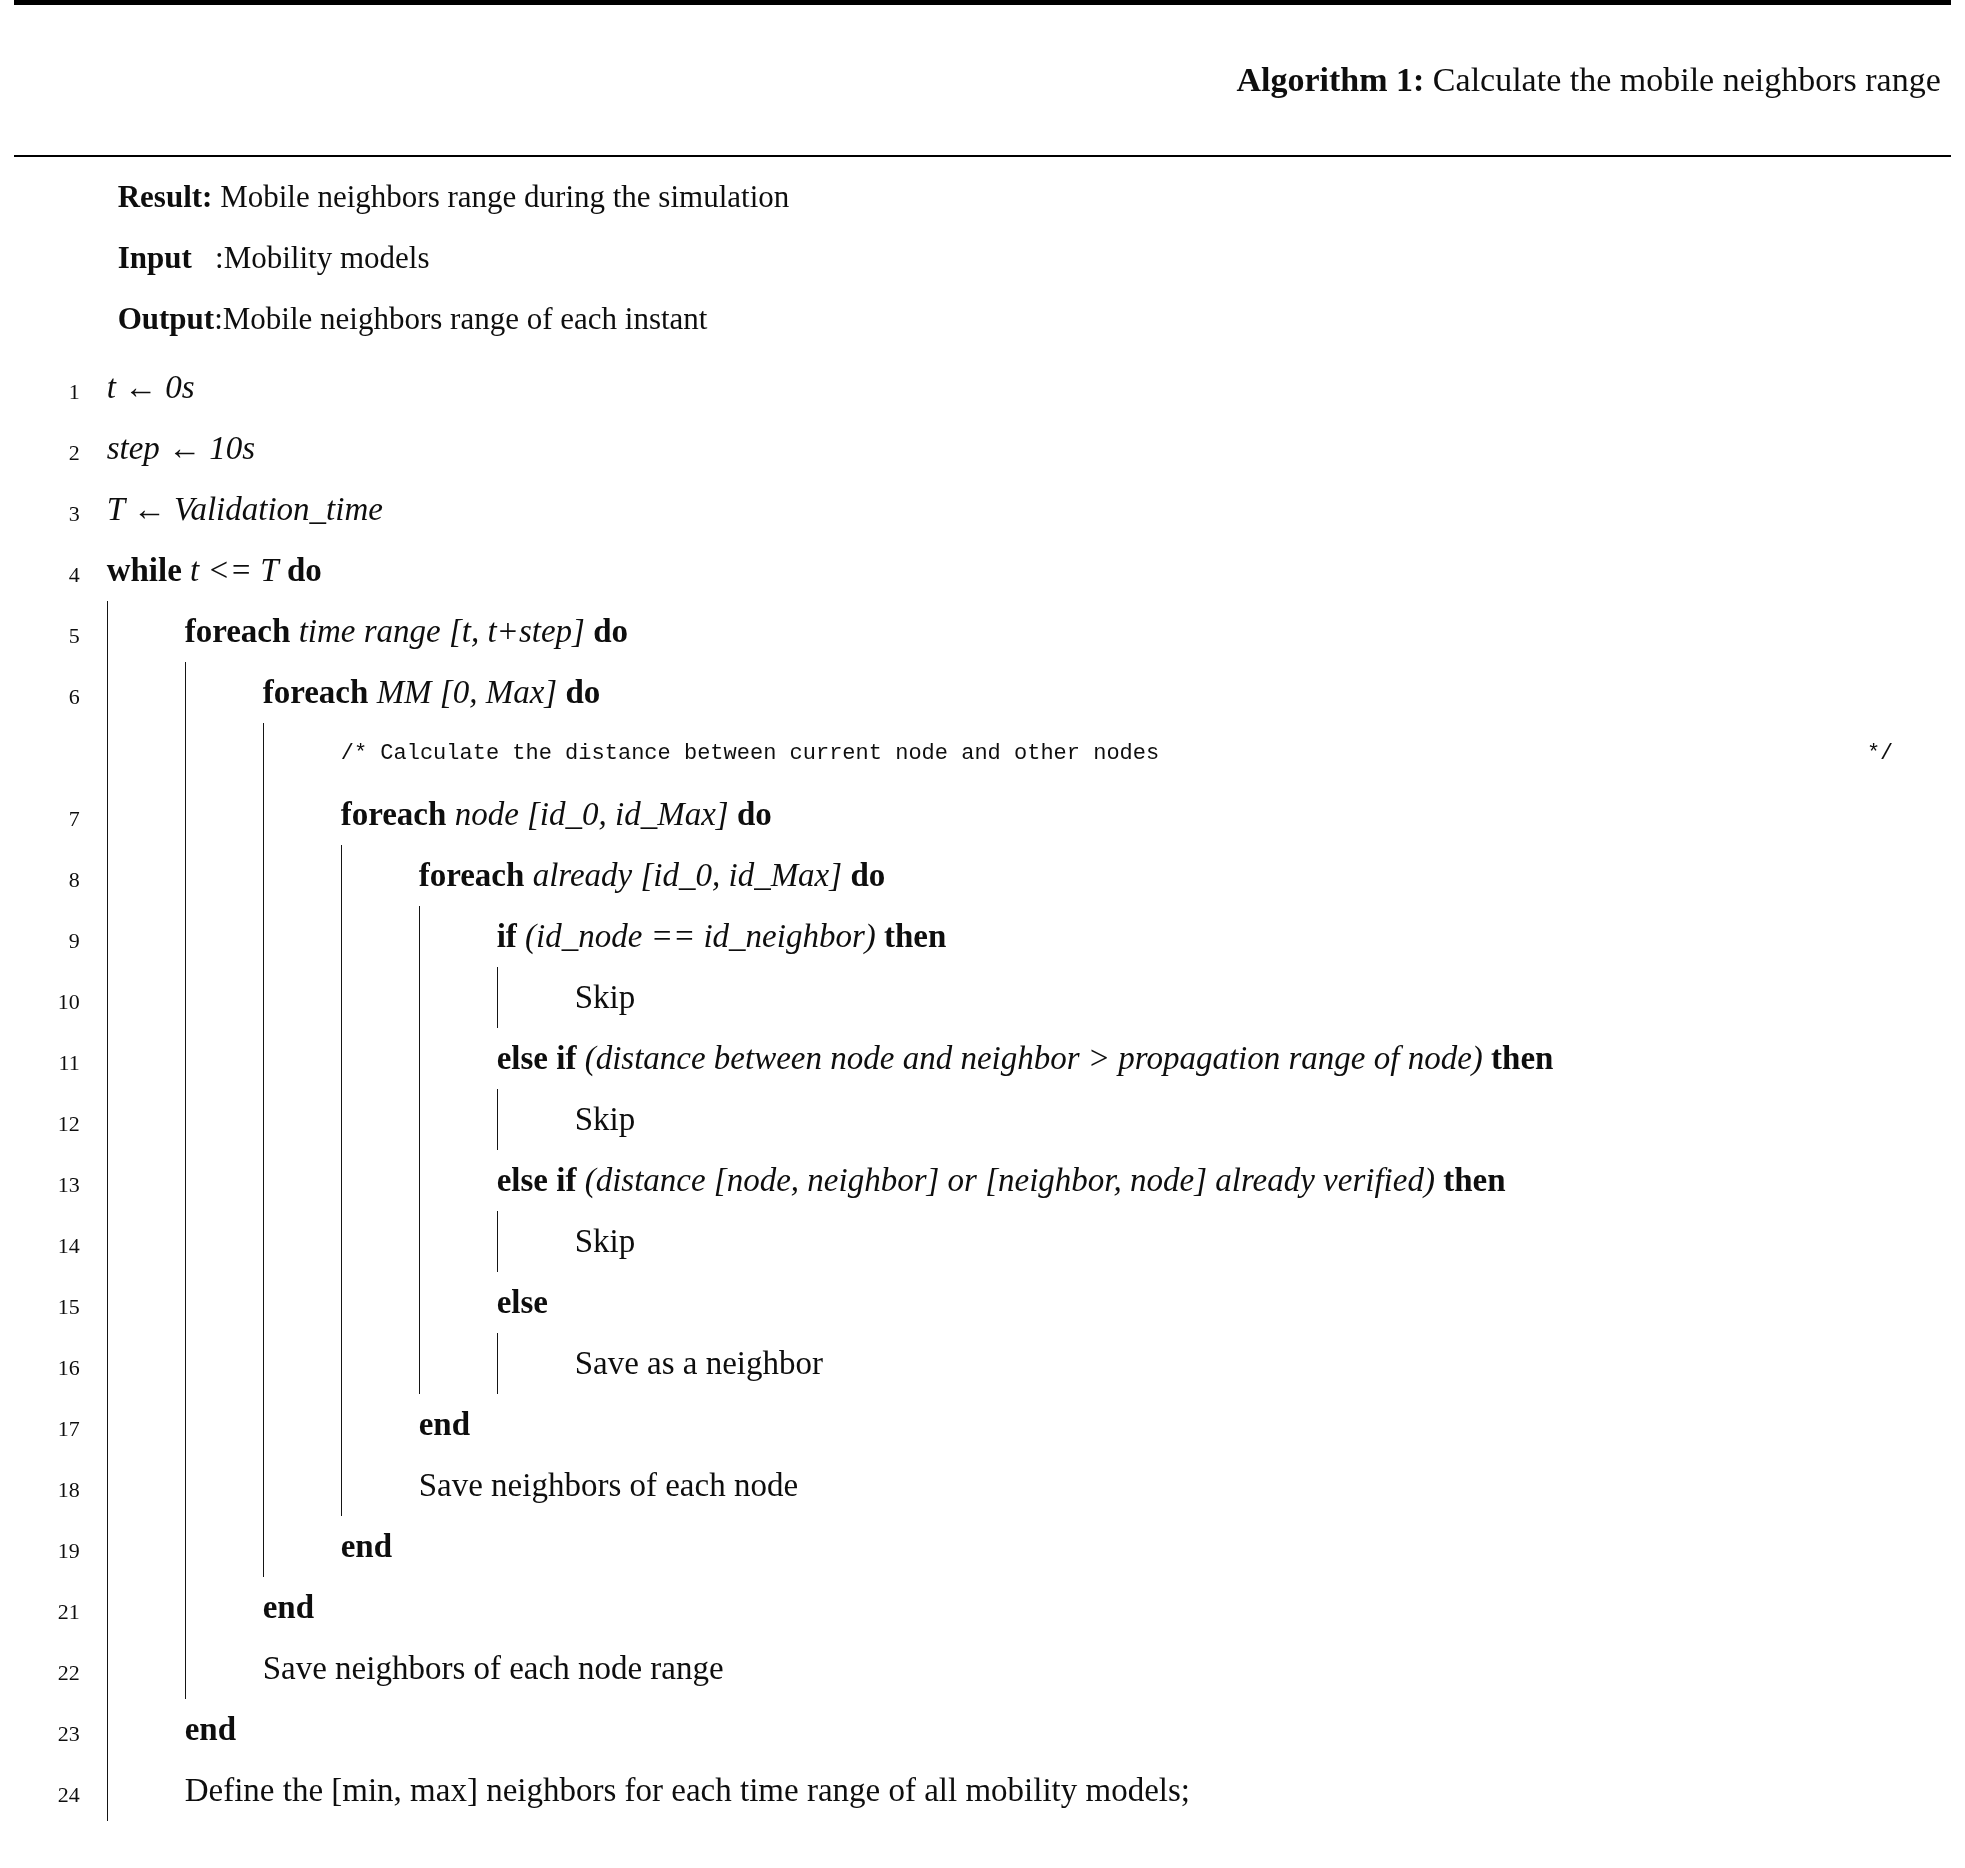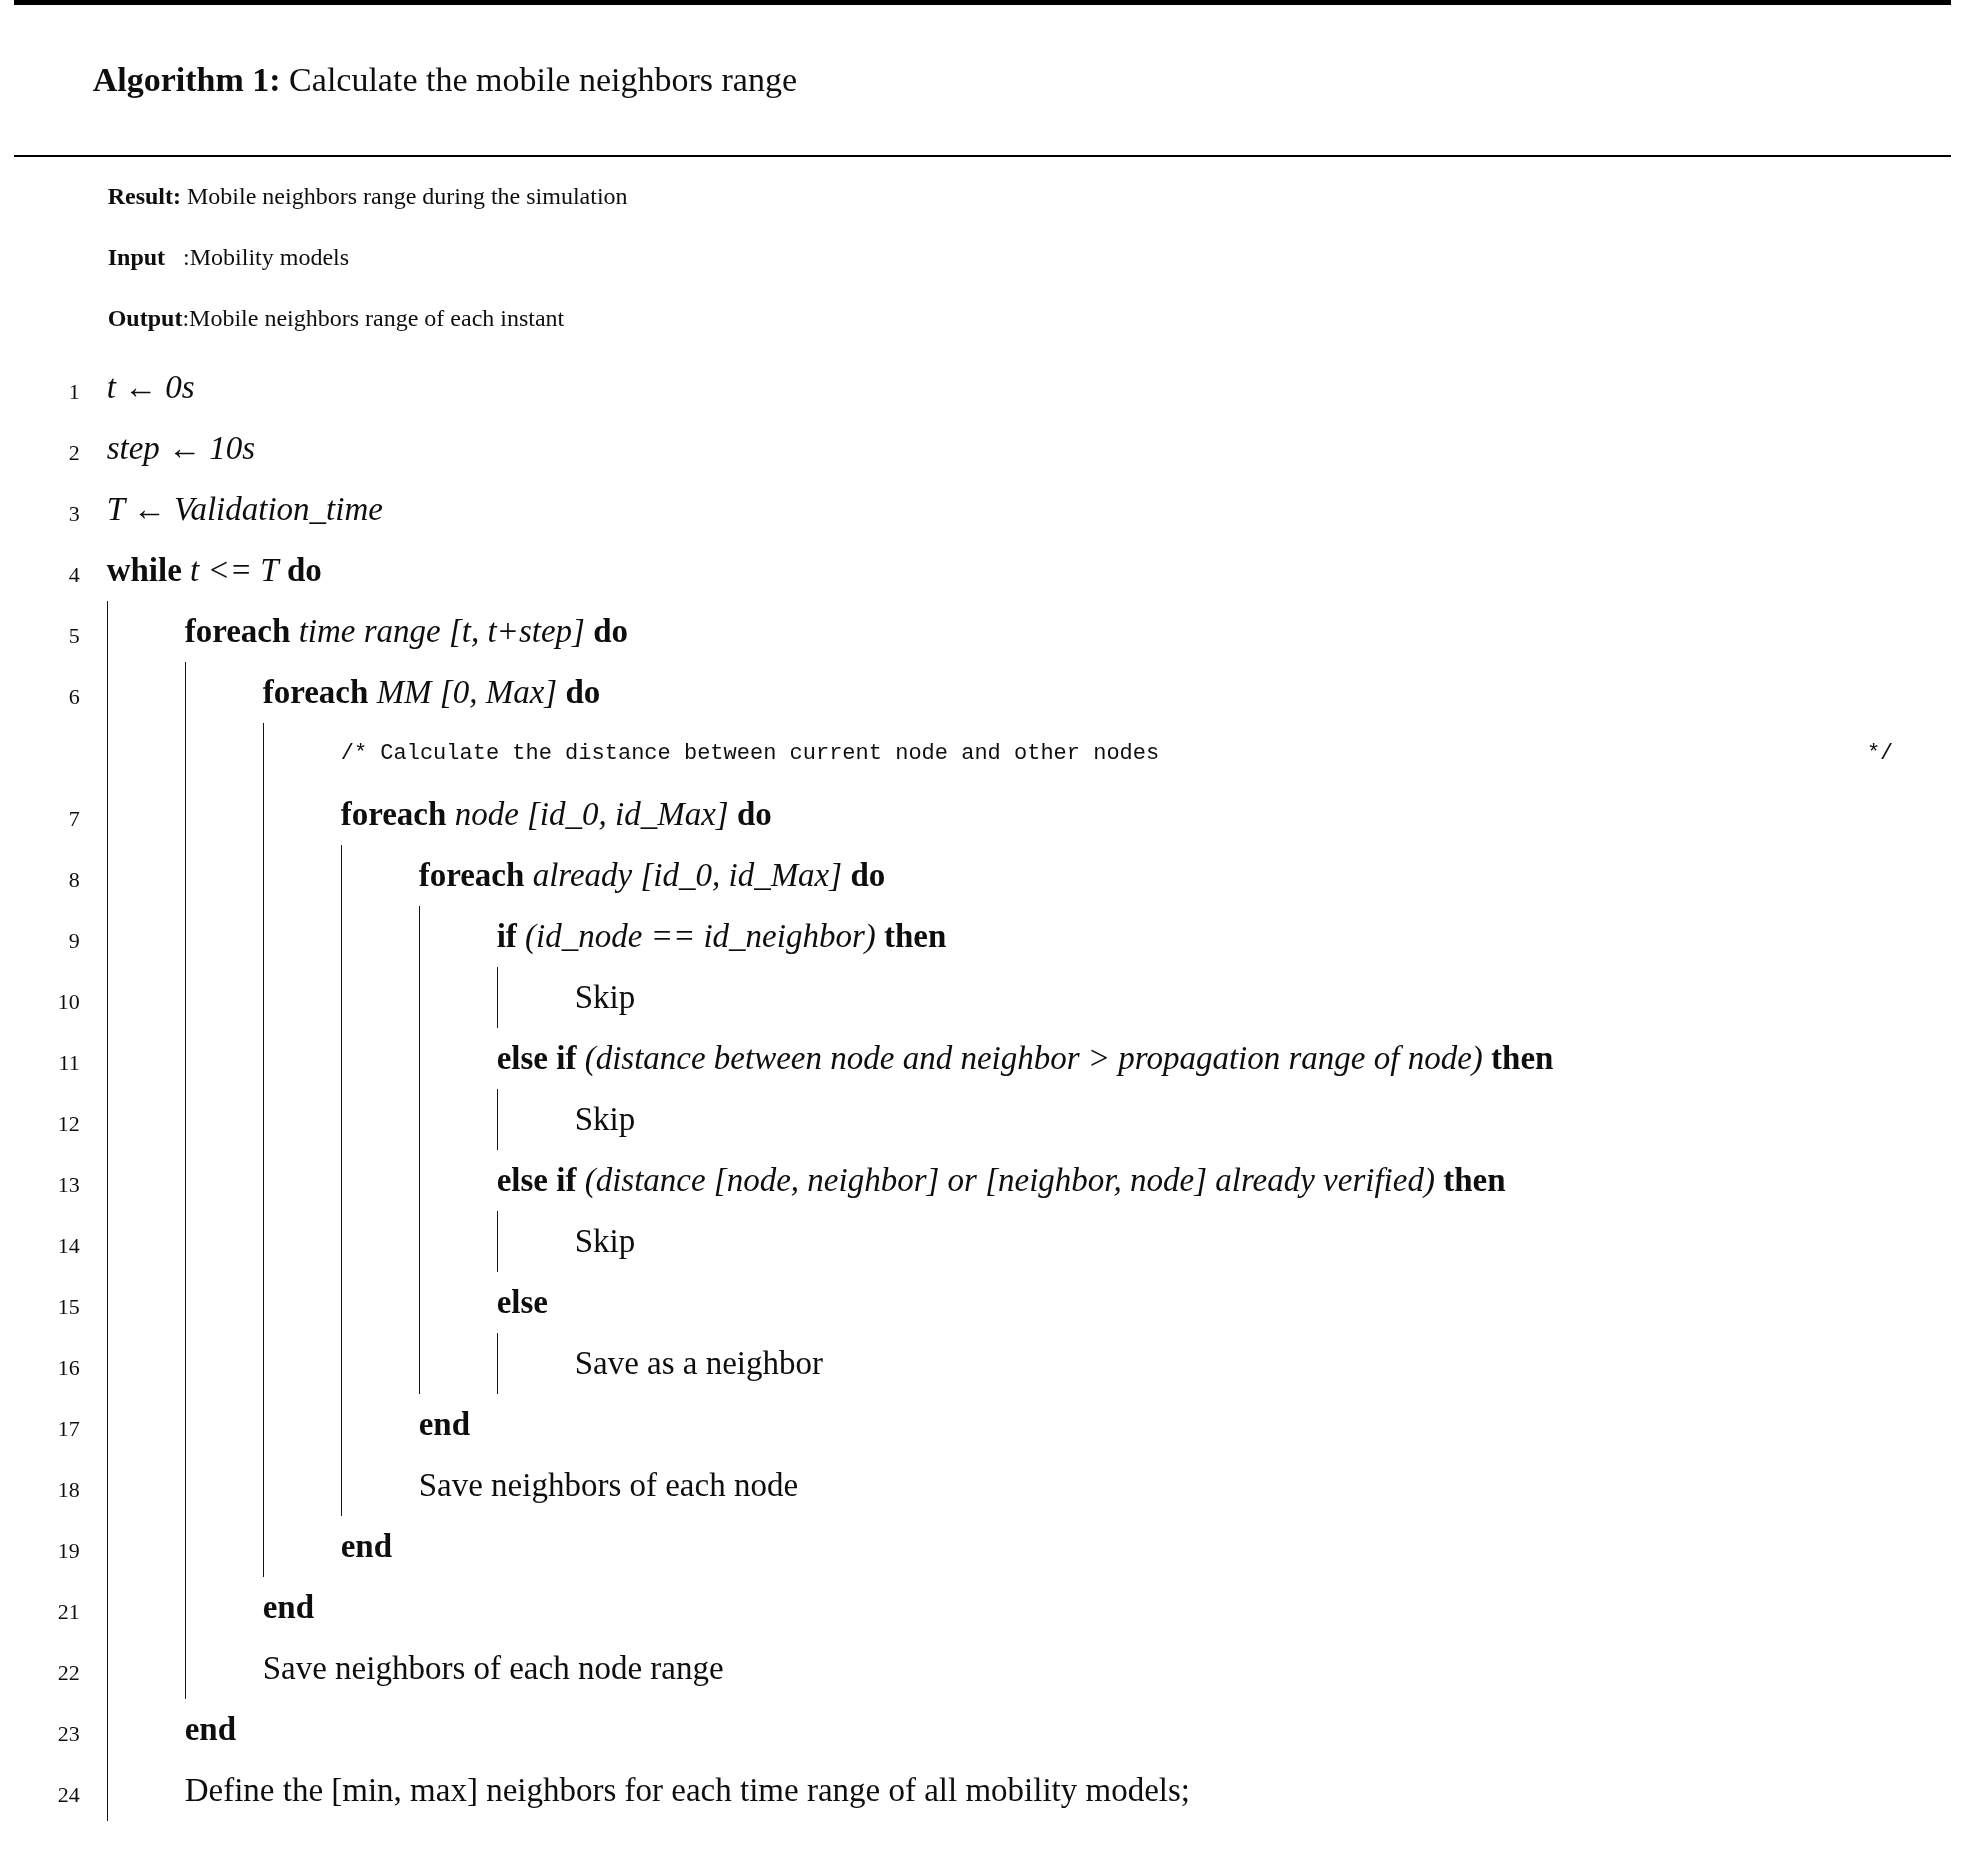--- a/index.html
+++ b/index.html
@@ -8,25 +8,25 @@
     width:1965px; height:1868px; overflow:hidden;
     font-family:"Liberation Serif","DejaVu Serif",serif;
     color:var(--text,#0e0e0e);
   }
   .algo { margin:0 13.7px; }
   .rule { width:100%; background:var(--rule,#000); }
   .rule.thick { height:4.7px; }
   .rule.mid { height:2.6px; }
   .caption-band {
     padding:9.5px 10.5px 8.4px 45px;
-    font-size:34px; line-height:44px; white-space:pre;
+    font-size:34px; line-height:44px; white-space:pre;text-align:right;
   }
   .caption-band .b { font-weight:bold; }
   .header-block { padding:8.4px 0 0 94px; }
-  .hline { font-size:24px; line-height:61px; white-space:pre; }
+  .hline { font-size:31px; line-height:61px; white-space:pre;margin-left:10px; }
   .body-block { margin-top:8.4px; padding-bottom:17px; }
   .line { display:flex; height:61px; }
   .num {
     flex:0 0 66px; text-align:right; font-size:22px; line-height:61px;
     position:relative; top:3.7px;
   }
   .content { display:flex; margin-left:27px; flex:1; height:100%; }
   .bar { flex:0 0 78px; border-left:1.6px solid var(--bar,#151515); height:100%; }
   .text { font-size:33px; line-height:61px; white-space:pre; }
   .text.comment-text { flex:1; display:flex; }

